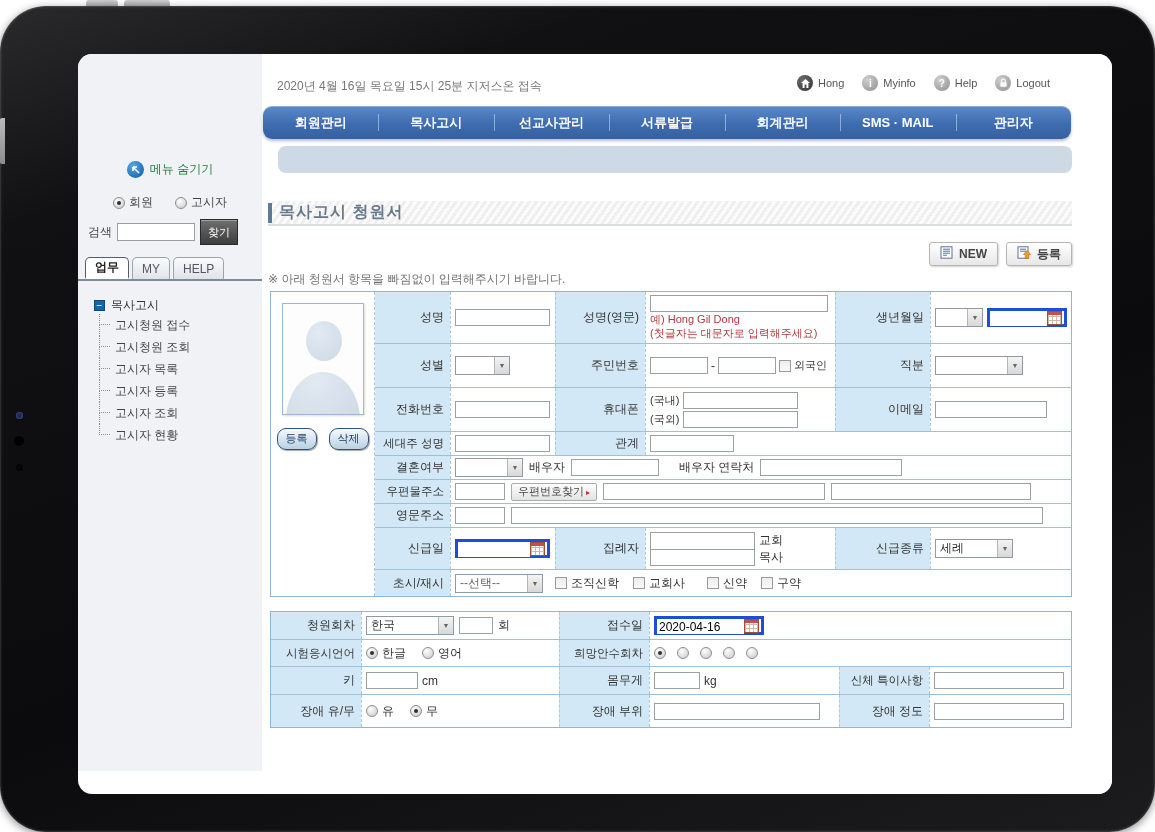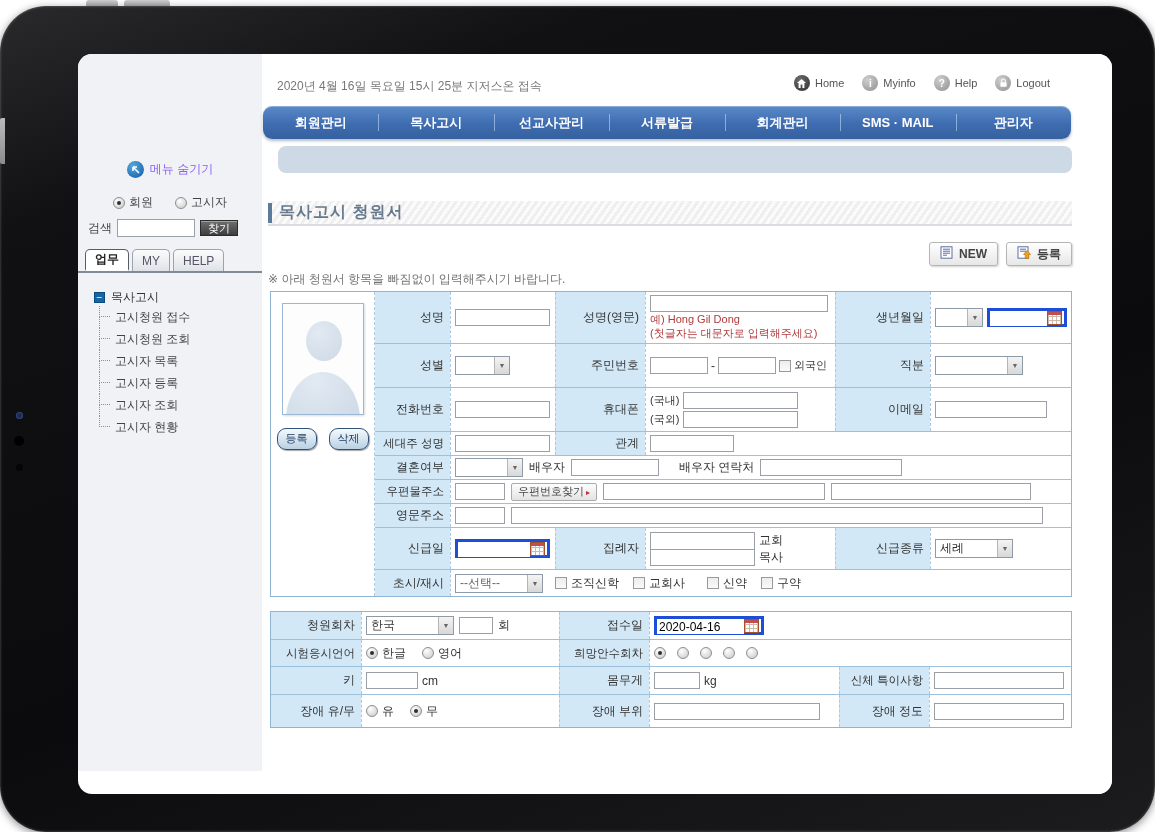--- a/index.html
+++ b/index.html
@@ -12,32 +12,32 @@
     background:linear-gradient(160deg,#2a2a2d 0%,#111114 18%,#0b0b0d 60%,#1c1c1f 100%);
     border-radius:46px; box-shadow:inset 0 0 3px rgba(255,255,255,.35), 0 2px 8px rgba(0,0,0,.45); }
   .top-btn { position:absolute; top:0; height:9px; background:linear-gradient(#cfcfcf,#9a9a9a); border-radius:3px 3px 0 0; }
   .side-btn { position:absolute; left:0; width:5px; background:linear-gradient(#bbb,#8b8b8b); border-radius:2px 0 0 2px; }
   .cam-dot { position:absolute; border-radius:50%; }
   .screen { position:absolute; left:78px; top:48px; width:1034px; height:740px;
     background:#ffffff; border-radius:14px; overflow:hidden; }
 
   
   .sidebar { position:absolute; left:0; top:0; width:184px; height:717px; background:#f0f2f5; font-size:12px; color:#444; }
-  .hidemenu { display:flex; align-items:center; justify-content:center; gap:6px; margin-top:107px; cursor:pointer; color:#8b5cf6; }
+  .hidemenu { display:flex; align-items:center; justify-content:center; gap:6px; margin-top:107px; cursor:pointer; color:#15803d; }
   .hm-icon { width:17px; height:17px; border-radius:50%;
     background:radial-gradient(circle at 35% 30%, #57a8e0, #1f6db3 75%); position:relative; }
   .hm-icon svg { position:absolute; left:3px; top:3px; }
   .radio-row { display:flex; justify-content:center; gap:22px; margin-top:16px; align-items:center; }
   .rd { width:12px; height:12px; border-radius:50%; border:1px solid #8e8e8e; display:inline-block;
     background:radial-gradient(circle at 35% 30%, #fefefe, #d2d2d2 80%); position:relative; vertical-align:-2px; }
   .rd.on::after { content:''; position:absolute; inset:3px; border-radius:50%; background:#2e2e2e; }
   .lab { display:inline-flex; gap:4px; align-items:center; }
   .search-row { display:flex; align-items:center; gap:5px; margin:8px 0 0 10px; }
   .search-input { width:78px; height:18px; border:1px solid #9aa0a6; background:#fff; font-size:12px; padding:0 2px; }
-  .find-btn { height:16px; padding:0 7px; font-size:11px; color:#fff; background:linear-gradient(#6f6f6f,#3d3d3d);
+  .find-btn { height:26px; padding:0 7px; font-size:11px; color:#fff; background:linear-gradient(#6f6f6f,#3d3d3d);
     border:1px solid #2a2a2a; box-shadow:inset 0 1px 0 rgba(255,255,255,.35); cursor:pointer; }
   .tabs { display:flex; gap:3px; padding-left:7px; margin-top:12px; border-bottom:2px solid #808b96; }
   .tab { height:22px; padding:0 9px; display:flex; align-items:center; font-size:12px; color:#556;
     background:linear-gradient(#fbfbfc,#dfe3e8); border:1px solid #9aa4ad; border-bottom:none;
     border-radius:5px 5px 0 0; cursor:pointer; }
   .tab.active { background:#fff; border-color:#555e68; font-weight:bold; color:#222;
     margin-bottom:-2px; border-bottom:2px solid #fff; }
   .tree { margin:16px 0 0 16px; }
   .tree-root { display:flex; align-items:center; gap:6px; font-size:12px; color:#333; cursor:pointer; }
   .minus-box { width:11px; height:11px; background:#1566a7; border:1px solid #0d4a7c; color:#fff;
@@ -187,21 +187,21 @@
 
         <div class="topbar">
           <span class="date-text">2020년 4월 16일 목요일 15시 25분 지저스온 접속</span>
           <div class="toplinks">
             <span class="toplink">
               <span class="circ dark">
                 <svg width="9" height="9" viewBox="0 0 9 9">
                     <path d="M4.5 0 L9 4 H7.4 V9 H5.4 V5.6 H3.6 V9 H1.6 V4 H0 Z" fill="#fff"></path>
                   </svg>
               </span>
-              <span>Home</span>
+              <span>Hong</span>
             </span>
             <span class="toplink">
               <span class="circ">i</span>
               <span>Myinfo</span>
             </span>
             <span class="toplink">
               <span class="circ">?</span>
               <span>Help</span>
             </span>
             <span class="toplink">

